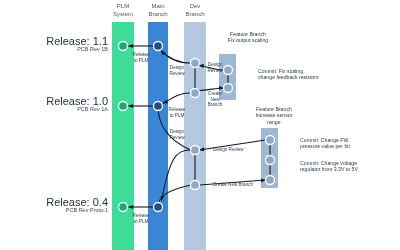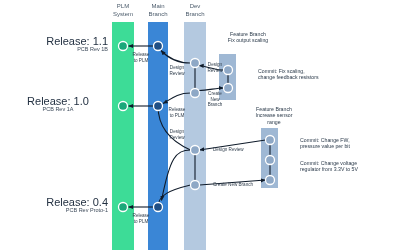--- a/index.html
+++ b/index.html
@@ -94,21 +94,21 @@
         <div>Dev</div>
         <div>Branch</div>
       </div>
     </div>
 
   <div id="release-labels">
       <div class="rel-label" style="left: 8px; width: 100px; top: 37px;">
         <div class="rel-main">Release: 1.1</div>
         <div class="rel-sub">PCB Rev 1B</div>
       </div>
-      <div class="rel-label" style="left: 8px; width: 100px; top: 97px; text-align: center;">
+      <div class="rel-label" style="left: 8px; width: 100px; top: 97px;">
         <div class="rel-main">Release: 1.0</div>
         <div class="rel-sub">PCB Rev 1A</div>
       </div>
       <div class="rel-label" style="left: 8px; width: 100px; top: 198px;">
         <div class="rel-main">Release: 0.4</div>
         <div class="rel-sub">PCB Rev Proto-1</div>
       </div>
     </div>
 
   <div id="edge-labels">

